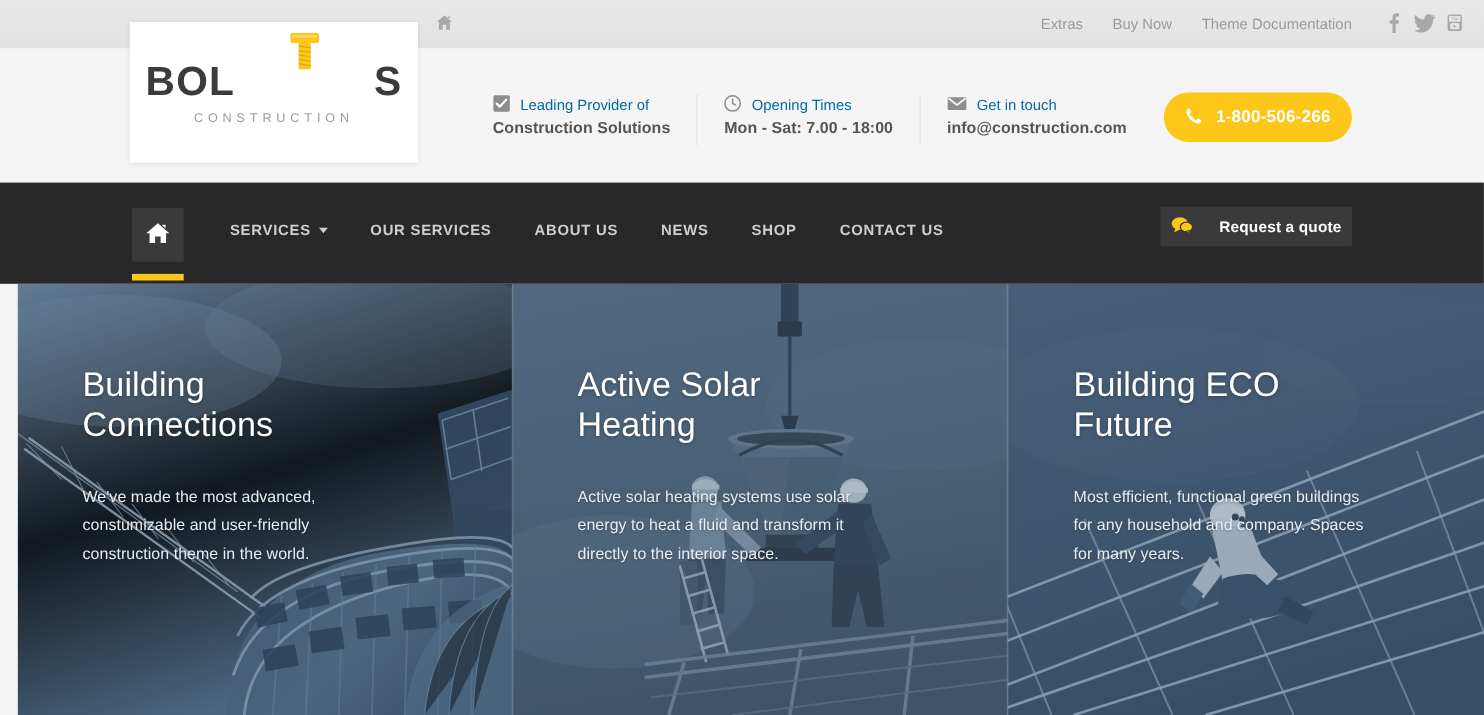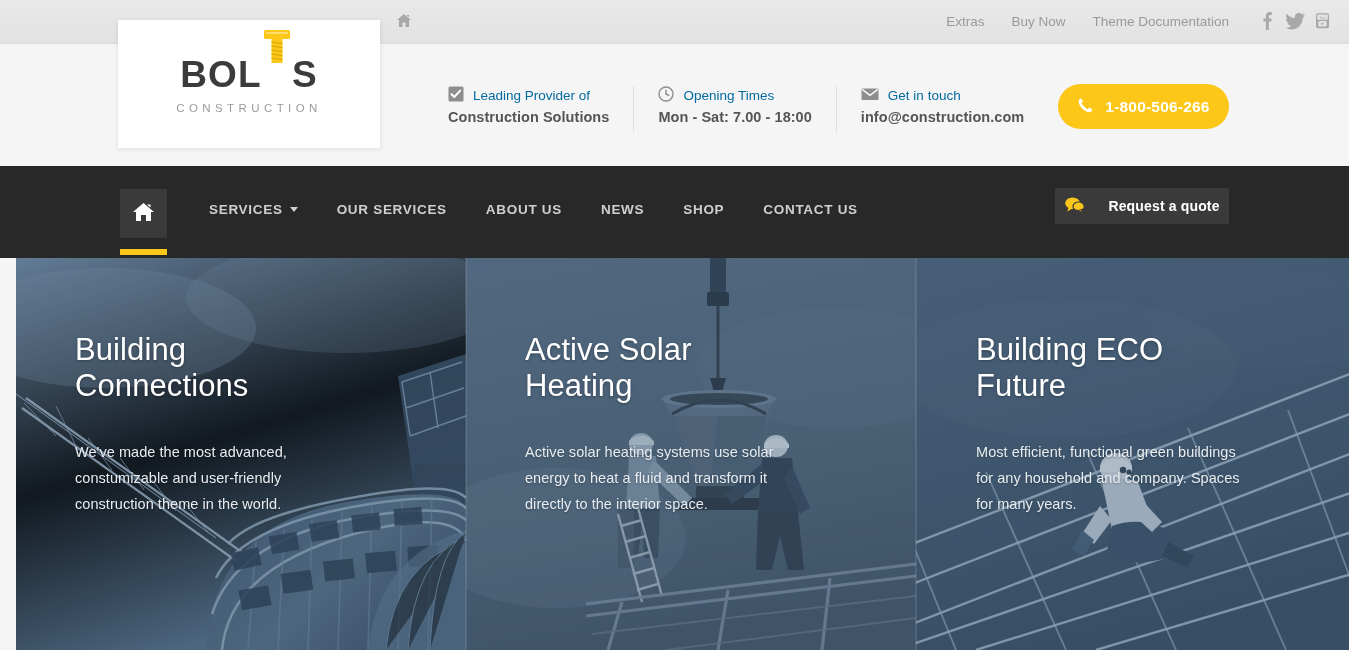--- a/index.html
+++ b/index.html
@@ -49,21 +49,21 @@
     width: 262px; height: 128px;
     background: #ffffff;
     box-shadow: 0 1px 5px rgba(0,0,0,0.10);
     z-index: 40;
     display: flex; flex-direction: column;
     align-items: center; justify-content: center;
   }
   .logo-word {
     font-size: 37px; font-weight: bold; letter-spacing: 1.2px;
     color: #3b3b3b; line-height: 1;
-    display: flex; align-items: flex-end;
+    display: flex; align-items: center; gap: 48px;
   }
   .logo-bolt-wrap {
     position: relative; display:inline-block;
     width: 30px; height: 38px; vertical-align: baseline;
   }
   .logo-bolt-wrap svg { position:absolute; left:0; top:-27px; }
   .logo-sub {
     margin-top: 9px;
     font-size: 11.5px; letter-spacing: 4.4px;
     color: #9b9b9b; font-weight: normal;

